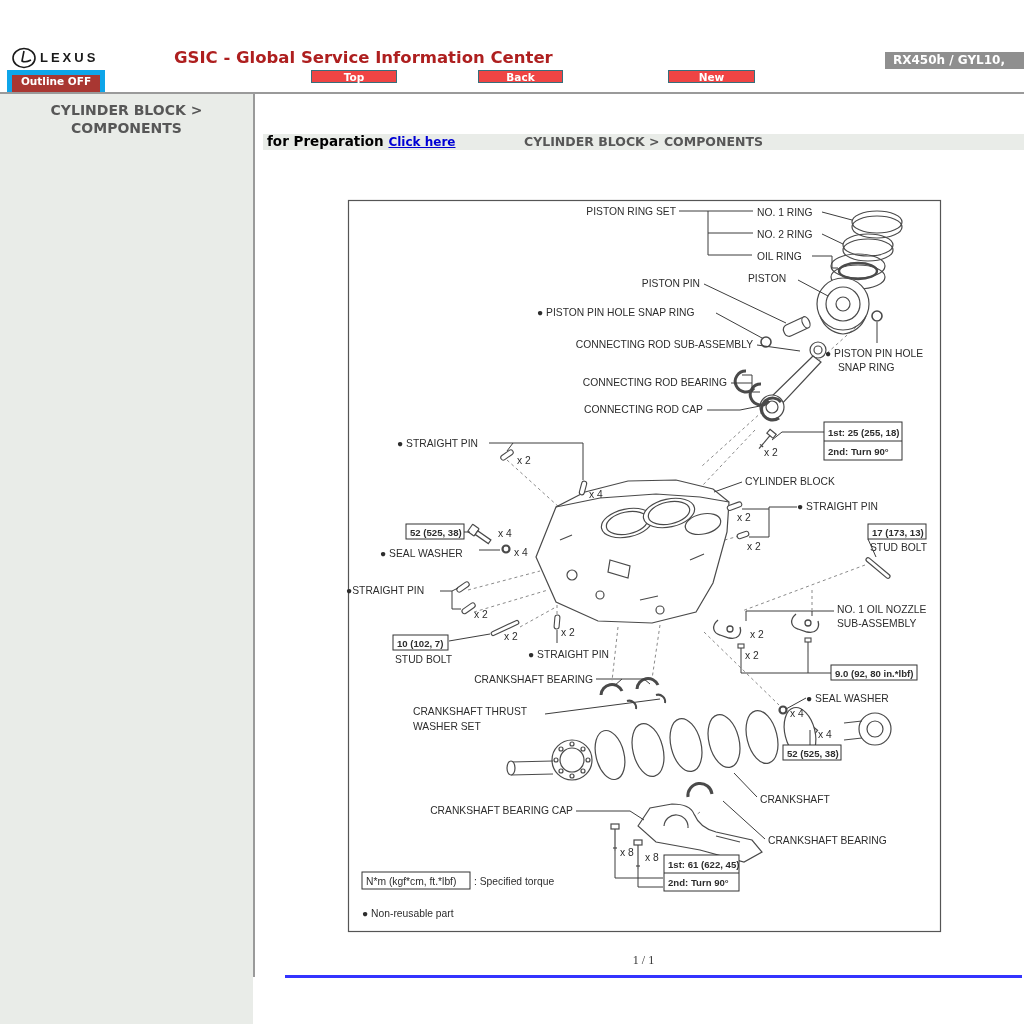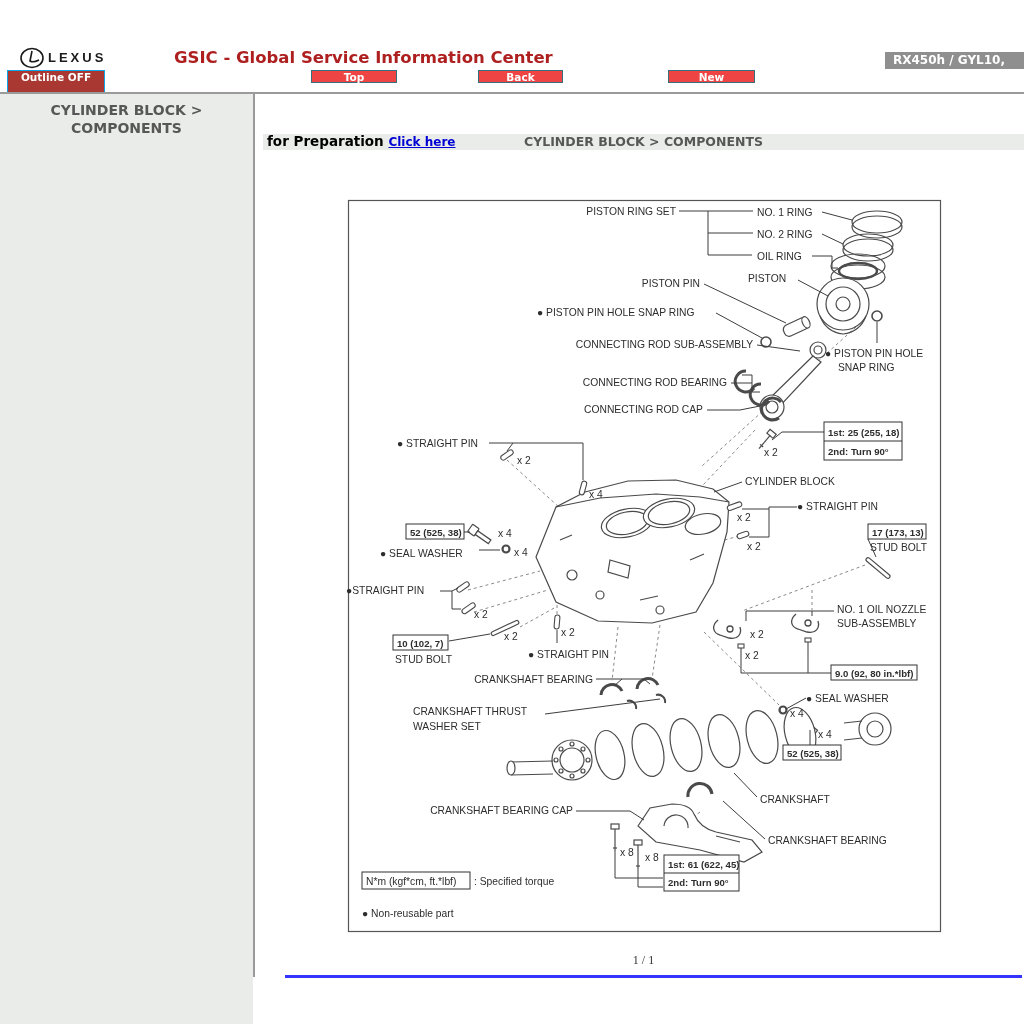--- a/index.html
+++ b/index.html
@@ -3,39 +3,39 @@
 <meta charset="utf-8">
 <style>
   html,body{margin:0;padding:0;}
   body{width:1024px;height:1024px;position:relative;background:#fff;
        font-family:"DejaVu Sans","Liberation Sans",sans-serif;overflow:hidden;}
   .abs{position:absolute;}
   .navbtn{height:13px;line-height:13px;text-align:center;color:#fff;
           font-size:10.5px;font-weight:bold;background:#ef4444;border:1px solid #366f7c;
           box-sizing:border-box;cursor:pointer;}
   .outline-btn{height:28px;line-height:13px;text-align:center;color:#fff;
-          font-size:10.5px;font-weight:bold;background:#a93732;border:1px solid #0ea5e9;
+          font-size:10.5px;font-weight:bold;background:#a93732;border:5px solid #0ea5e9;
           box-sizing:border-box;cursor:pointer;}
   .badge{height:17px;line-height:17px;background:#8f8f8f;color:#fff;
          font-size:12px;font-weight:bold;padding:0 8px;}
   .gsic-title{color:#ae1f1f;font-size:16.5px;font-weight:bold;letter-spacing:0px;margin-left:24px;}
   .heading-bar{background:#e9ece8;height:16px;line-height:16px;text-align:center;
                color:#575757;font-weight:bold;font-size:12.5px;}
   .sidebar{background:#e9ece8;color:#575757;font-weight:bold;font-size:14px;line-height:18px;
            padding:7px 4px;box-sizing:border-box;}
   .prep{font-size:13.5px;font-weight:bold;color:#000;}
   .prep a{color:#0000d4;font-size:12px;text-decoration:underline;font-weight:bold;}
   .pagination{text-align:center;font-family:"Liberation Serif",serif;font-size:12px;color:#333;}
   svg text{font-family:"Liberation Sans",sans-serif;font-size:10.3px;fill:#2d2d2d;}
   svg text.bold{font-weight:bold;font-size:9.6px;}
 </style>
 </head>
 <body>
 
-<div class="abs" style="left:20px;top:46px;width:120px;height:24px;">
+<div class="abs" style="left:12px;top:46px;width:120px;height:24px;">
   <svg width="120" height="24" viewBox="0 0 120 24">
     <ellipse cx="12" cy="12" rx="11" ry="9.5" fill="none" stroke="#1a1a1a" stroke-width="1.6"></ellipse>
     <path d="M 12 5 L 10 15 Q 13 17 19 14" fill="none" stroke="#1a1a1a" stroke-width="1.6"></path>
     <text x="28" y="16" style="font-size:13px;font-weight:bold;letter-spacing:3px;fill:#1a1a1a;">LEXUS</text>
   </svg>
 </div>
 
 <div class="abs gsic-title" style="left:150px;top:48px;">GSIC - Global Service Information Center</div>
 
 <div class="abs outline-btn" style="left:7px;top:70px;width:98px;">Outline OFF</div>

